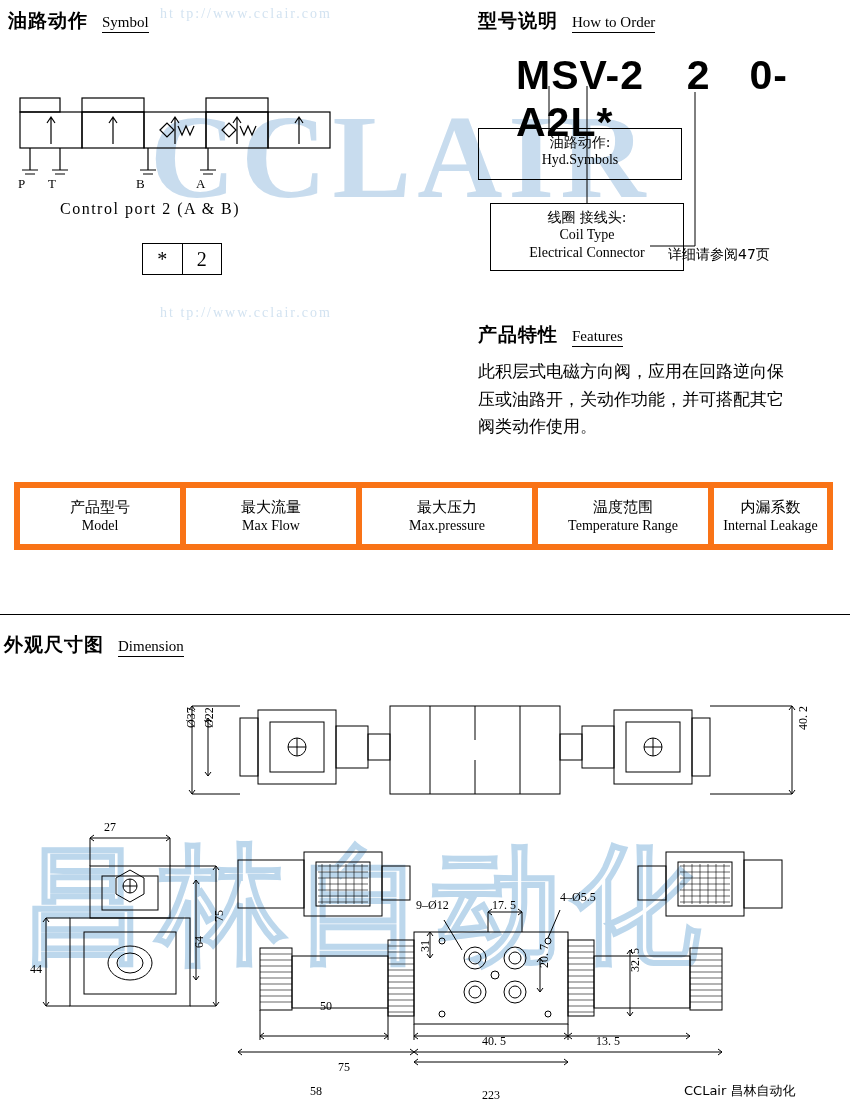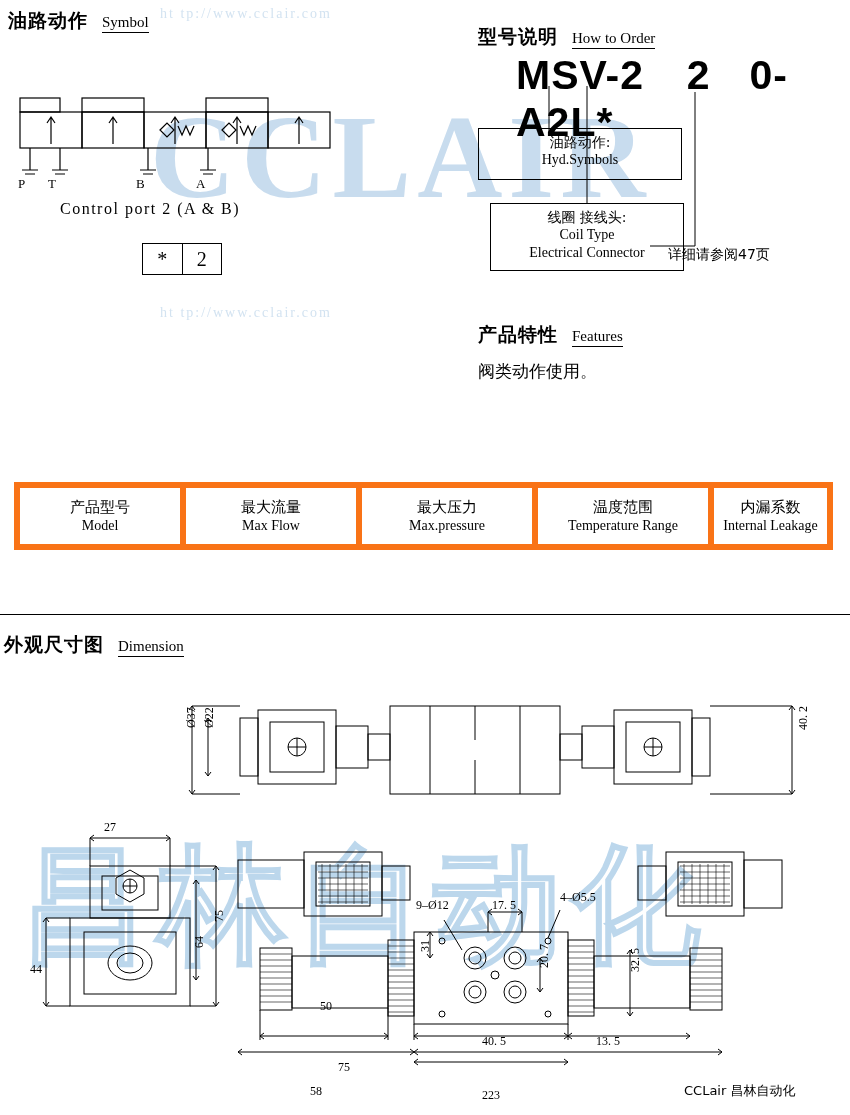--- a/index.html
+++ b/index.html
@@ -93,21 +93,21 @@
 <div class="abs dimtxt" style="left:136px;top:176px;font-size:13px;">B</div>
 <div class="abs dimtxt" style="left:196px;top:176px;font-size:13px;">A</div>
 
 <div class="abs" style="left:60px;top:200px;font-size:16px;letter-spacing:1.5px;">Control port 2 (A &amp; B)</div>
 
 <div class="abs box" style="left:142px;top:243px;width:78px;height:30px;display:flex;">
   <div style="flex:1;border-right:1px solid #000;display:flex;align-items:center;justify-content:center;font-size:20px;">*</div>
   <div style="flex:1;display:flex;align-items:center;justify-content:center;font-size:20px;">2</div>
 </div>
 
-<div class="abs" style="left:478px;top:24px;text-align:center;">
+<div class="abs" style="left:478px;top:8px;text-align:center;">
   <span class="hdr-cn">型号说明</span>
   <span class="hdr-en underline" style="margin-left:10px;">How to Order</span>
 </div>
 
 <div class="abs order-code" style="left:516px;top:52px;">
   <span>MSV-2</span>
   <span style="display:inline-block;width:18px;"></span>
   <span>2</span>
   <span style="display:inline-block;width:14px;"></span>
   <span>0-A2L*</span>
@@ -134,20 +134,22 @@
   <div class="l2">Electrical Connector</div>
 </div>
 
 <div class="abs cn" style="left:668px;top:246px;font-size:14px;">详细请参阅47页</div>
 
 <div class="abs" style="left:478px;top:322px;">
   <span class="hdr-cn">产品特性</span>
   <span class="hdr-en underline" style="margin-left:10px;">Features</span>
 </div>
 <div class="abs feat-body" style="left:478px;top:358px;width:360px;">
+  <div>此积层式电磁方向阀，应用在回路逆向保</div>
+  <div>压或油路开，关动作功能，并可搭配其它</div>
   <div>阀类动作使用。</div>
 </div>
 
 <div class="abs" style="left:14px;top:482px;">
   <table class="spec">
     <tbody>
         <tr>
       <td class="head" style="width:156px;">
         <span class="th-cn">产品型号</span>
         <span class="th-en">Model</span>

